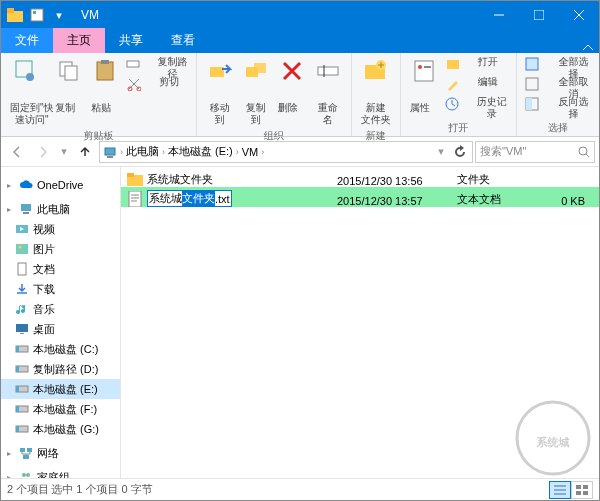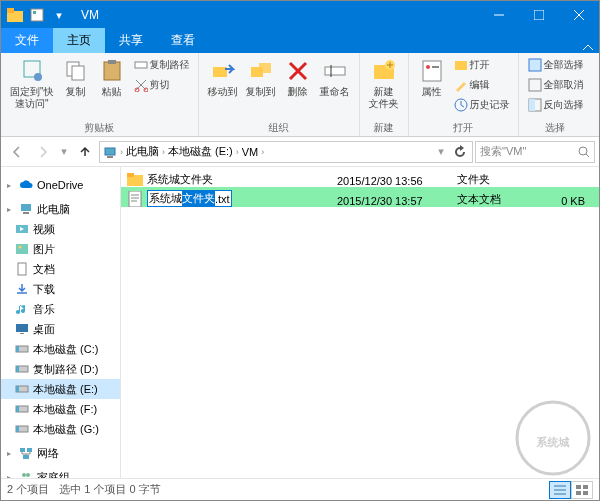--- a/index.html
+++ b/index.html
@@ -7,27 +7,27 @@
 .titlebar{height:28px;background:#0078d7;display:flex;align-items:center;color:#fff}
 .titlebar .qat{display:flex;align-items:center;padding:0 4px;gap:2px}
 .titlebar .qat-icon{width:20px;height:20px;display:flex;align-items:center;justify-content:center}
 .titlebar .title{margin-left:8px;font-size:12px}
 .titlebar .wincontrols{margin-left:auto;display:flex}
 .titlebar .winbtn{width:40px;height:28px;display:flex;align-items:center;justify-content:center;color:#fff}
 .titlebar .winbtn.close{background:rgba(0,0,0,0)}
 .tabs{height:24px;background:#0078d7;display:flex;align-items:flex-end}
 .tabs .tab{padding:4px 14px;color:#fff;font-size:12px}
 .tabs .tab.file{background:#1e90ff}
-.tabs .tab.active{background:#7dd3fc;color:#000}
+.tabs .tab.active{background:#f9a8d4;color:#000}
 .tabs .toggle{margin-left:auto;width:22px;color:#fff;display:flex;align-items:center;justify-content:center}
 .ribbon{height:84px;background:#f5f6f7;border-bottom:1px solid #d0d0d0;display:flex}
 .rgroup{border-right:1px solid #e0e0e0;padding:2px 6px 0 6px;display:flex;flex-direction:column;align-items:center}
 .rgroup .tools{display:flex;gap:2px;flex:1;align-items:flex-start}
 .rgroup .glabel{font-size:10px;color:#666;padding:1px 0}
-.rbtn{display:flex;flex-direction:column;align-items:center;justify-content:flex-start;padding:2px 3px;min-width:34px;gap:1px}
+.rbtn{display:flex;flex-direction:column;align-items:flex-start;justify-content:flex-start;padding:2px 3px;min-width:34px;gap:17px}
 .rbtn .ricon{width:28px;height:28px;display:flex;align-items:center;justify-content:center}
 .rbtn .rlabel{font-size:10px;text-align:center;line-height:12px;color:#444}
 .rbtn.small{flex-direction:row;min-width:auto;padding:1px 2px;height:20px}
 .rbtn.small .ricon{width:16px;height:16px}
 .rbtn.small .rlabel{font-size:10px}
 .smallstack{display:flex;flex-direction:column;gap:0}
 .addrbar{height:30px;background:#fff;border-bottom:1px solid #e5e5e5;display:flex;align-items:center;padding:2px 4px;gap:2px}
 .navbtn{width:24px;height:24px;display:flex;align-items:center;justify-content:center;color:#999}
 .navbtn.active{color:#333}
 .breadcrumb{flex:1;height:22px;border:1px solid #ccc;display:flex;align-items:center;padding:0 2px;gap:0;font-size:11px}
@@ -52,21 +52,21 @@
 .row{height:20px;display:flex;align-items:flex-end}
 .row.selected{background:#86efac}
 .row .cell{padding:0 6px}
 .row .cname{width:210px;display:flex;align-items:center;gap:4px}
 .row .cdate{width:120px}
 .row .ctype{width:80px}
 .row .csize{width:60px;text-align:right}
 .fileicon{width:16px;height:16px;display:flex;align-items:center;justify-content:center}
 .editbox{border:1px solid #0078d7;background:#fff;padding:0 1px;display:inline-flex;align-items:center}
 .editbox .sel{background:#0078d7;color:#fff}
-.statusbar{height:22px;border-top:1px solid #e5e5e5;display:flex;align-items:center;padding:0 6px;gap:10px;color:#555;font-size:11px}
+.statusbar{height:22px;border-top:1px solid #e5e5e5;display:flex;align-items:center;padding:0 6px;gap:2px;color:#555;font-size:11px}
 .statusbar .viewbtns{margin-left:auto;display:flex;gap:0}
 .statusbar .vbtn{width:22px;height:18px;border:1px solid #ccc;display:flex;align-items:center;justify-content:center}
 .statusbar .vbtn.active{background:#cce8ff;border-color:#0078d7}
 .watermark{position:absolute;right:6px;bottom:22px;width:80px;height:80px;opacity:.28;pointer-events:none}
 svg{display:block}
 </style>
 </head>
 <body>
 
 <div class="titlebar">

